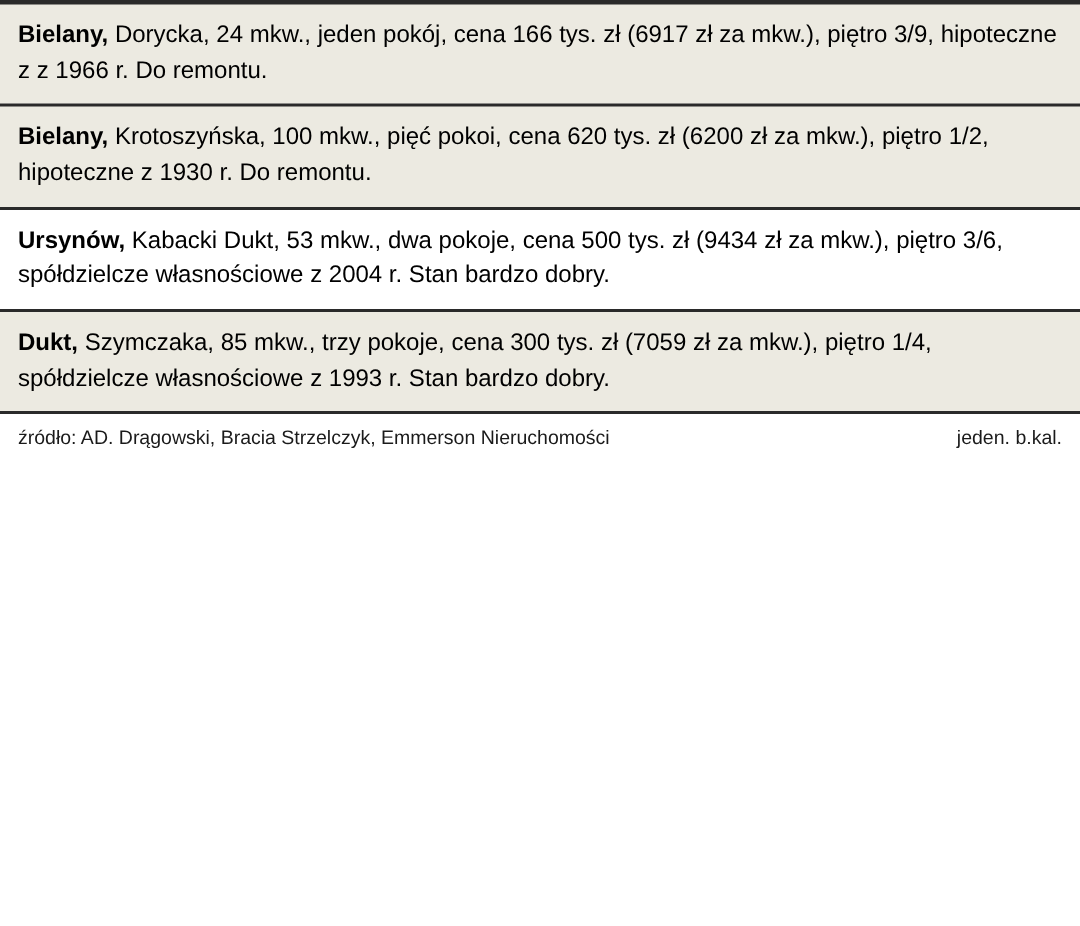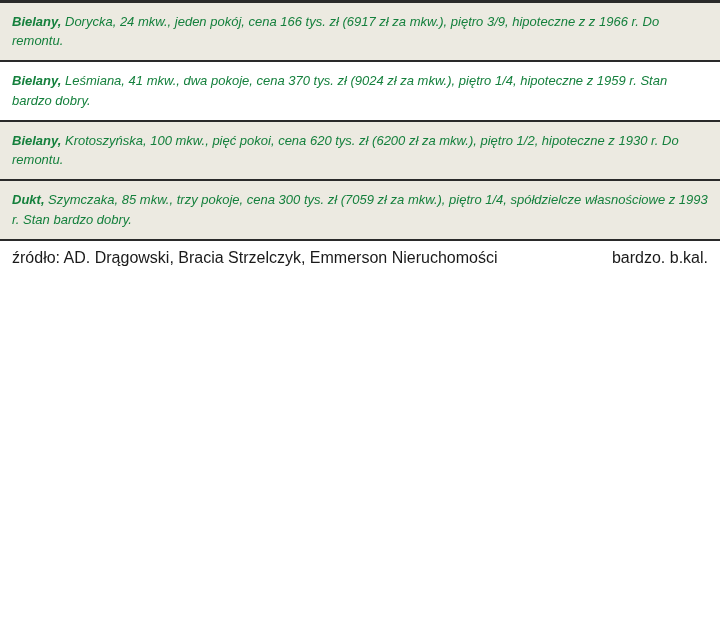--- a/index.html
+++ b/index.html
@@ -19,25 +19,24 @@
     box-sizing: border-box;
     background: #ffffff;
     display: flex;
     flex-direction: column;
   }
   .listing-row {
     box-sizing: border-box;
     border-top: 2px solid #2a2a2a;
     background: #eceae1;
     padding: 9px 12px 10px 12px;
-    font-size: 13px;
+    font-size: 16px;
     line-height: 1.48;
-    color: #15803d;
+    color: #000000;
     flex: 0 0 auto;
-    font-style: italic;
   }
   .listing-row.alt {
     background: #ffffff;
   }
   .listing-row:first-child {
     border-top: 3px solid #2a2a2a;
   }
   .district {
     font-weight: bold;
   }
@@ -45,54 +44,54 @@
     font-weight: normal;
   }
   .footer {
     box-sizing: border-box;
     border-top: 2px solid #2a2a2a;
     background: #ffffff;
     padding: 8px 12px 0 12px;
     display: flex;
     justify-content: space-between;
     align-items: flex-start;
-    font-size: 16px;
+    font-size: 13px;
     color: #1a1a1a;
     flex: 1 1 auto;
   }
   .footer-source {
     text-align: left;
   }
   .footer-credit {
     text-align: right;
     white-space: nowrap;
   }
 </style>
 </head>
 <body>
 
 <div class="table">
 
   <div class="listing-row">
     <span class="district">Bielany,</span><span class="detail"> Dorycka, 24 mkw., jeden pokój, cena 166 tys. zł (6917 zł za mkw.), piętro 3/9, hipoteczne z z 1966 r. Do remontu.</span>
   </div>
 
-  <div class="listing-row alt">
-    <span class="district">Bielany,</span><span class="detail"> Leśmiana, 41 mkw., dwa pokoje, cena 370 tys. zł (9024 zł za mkw.), piętro 1/4, hipoteczne z 1959 r. Stan bardzo dobry.</span>
-  </div>
 
   <div class="listing-row">
     <span class="district">Bielany,</span><span class="detail"> Krotoszyńska, 100 mkw., pięć pokoi, cena 620 tys. zł (6200 zł za mkw.), piętro 1/2, hipoteczne z 1930 r. Do remontu.</span>
   </div>
 
 
 
+  <div class="listing-row alt">
+    <span class="district">Ursynów,</span><span class="detail"> Kabacki Dukt, 53 mkw., dwa pokoje, cena 500 tys. zł (9434 zł za mkw.), piętro 3/6, spółdzielcze własnościowe z 2004 r. Stan bardzo dobry.</span>
+  </div>
 
   <div class="listing-row">
     <span class="district">Dukt,</span><span class="detail"> Szymczaka, 85 mkw., trzy pokoje, cena 300 tys. zł (7059 zł za mkw.), piętro 1/4, spółdzielcze własnościowe z 1993 r. Stan bardzo dobry.</span>
   </div>
 
   <div class="footer">
     <span class="footer-source">źródło: AD. Drągowski, Bracia Strzelczyk, Emmerson Nieruchomości</span>
-    <span class="footer-credit">bardzo. b.kal.</span>
+    <span class="footer-credit">jeden. b.kal.</span>
   </div>
 
 </div>
 
 </body></html>

